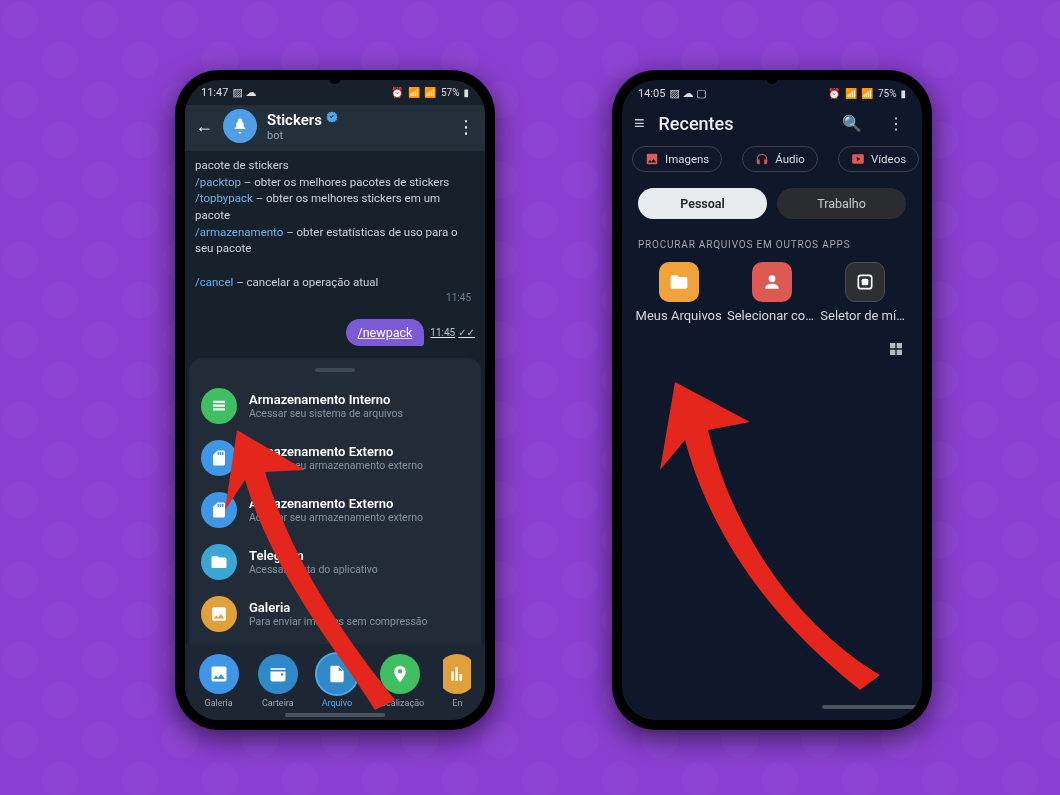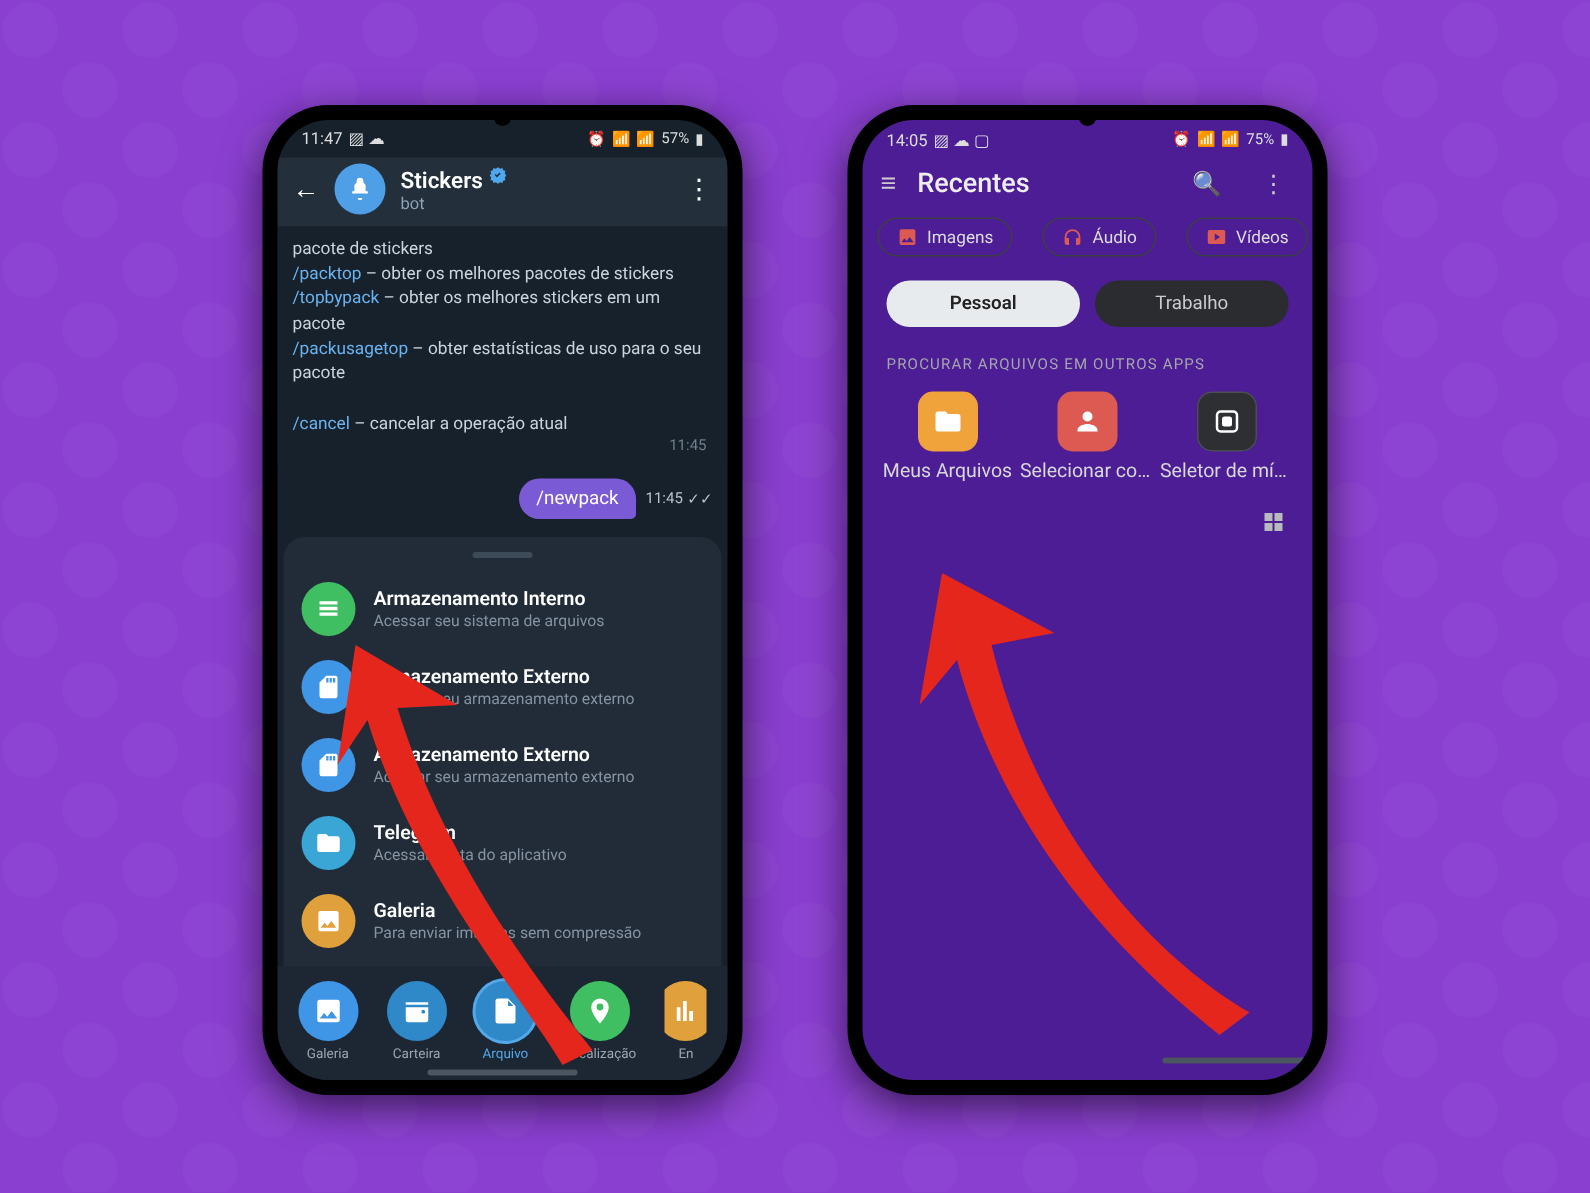--- a/index.html
+++ b/index.html
@@ -28,31 +28,32 @@
     padding-top: 70px;
   }
   .phone {
     width: 320px;
     height: 660px;
     border-radius: 44px;
     background: #000;
     padding: 10px;
     position: relative;
     box-shadow: 0 8px 28px rgba(0,0,0,0.6);
+    margin-left: 47px;
   }
   .screen {
     width: 100%;
     height: 100%;
     border-radius: 34px;
     overflow: hidden;
     background: #17212b;
     position: relative;
     color: #e6e6e6;
   }
-  .screen.dark { background:#4c1d95; }
+  .screen.dark { background:#0f172a; }
   .notch {
     position: absolute;
     top: 2px;
     left: 50%;
     transform: translateX(-50%);
     width: 12px;
     height: 12px;
     background: #000;
     border-radius: 50%;
     z-index: 50;
@@ -94,21 +95,21 @@
     background:#17212b;
     padding:6px 10px 4px 10px;
     font-size:11.5px;
     line-height:1.45;
     color:#cbd4dc;
   }
   .chat .cmd { color:#6bb3f0; }
   .time-right { text-align:right;font-size:10px;color:#6f7f8c;padding:0 4px 4px 0;}
   .outgoing {
     display:flex;justify-content:flex-end;padding:6px 10px 10px 0;
-    align-items:center;gap:6px;
+    align-items:center;gap:6px;text-decoration:underline;
   }
   .bubble-out {
     background:#7b5bd5;
     color:#fff;
     padding:6px 12px;
     border-radius:16px 16px 4px 16px;
     font-size:12.5px;
   }
   .out-meta { font-size:10px;color:#b6c4d0;display:flex;align-items:center;gap:3px;}
   .sheet {
@@ -266,21 +267,21 @@
             </div>
             <div class="sub">bot</div>
           </div>
           <span class="more-dots">⋮</span>
         </div>
 
         <div class="chat">
           <span>pacote de stickers</span><br>
           <span class="cmd">/packtop</span><span> – obter os melhores pacotes de stickers</span><br>
           <span class="cmd">/topbypack</span><span> – obter os melhores stickers em um pacote</span><br>
-          <span class="cmd">/packusagetop</span><span> – obter estatísticas de uso para o seu pacote</span><br><br>
+          <span class="cmd">/armazenamento</span><span> – obter estatísticas de uso para o seu pacote</span><br><br>
           <span class="cmd">/cancel</span><span> – cancelar a operação atual</span>
           <div class="time-right">11:45</div>
         </div>
 
         <div class="outgoing">
           <div class="bubble-out">/newpack</div>
           <div class="out-meta">
             <span>11:45</span>
             <span>✓✓</span>
           </div>

